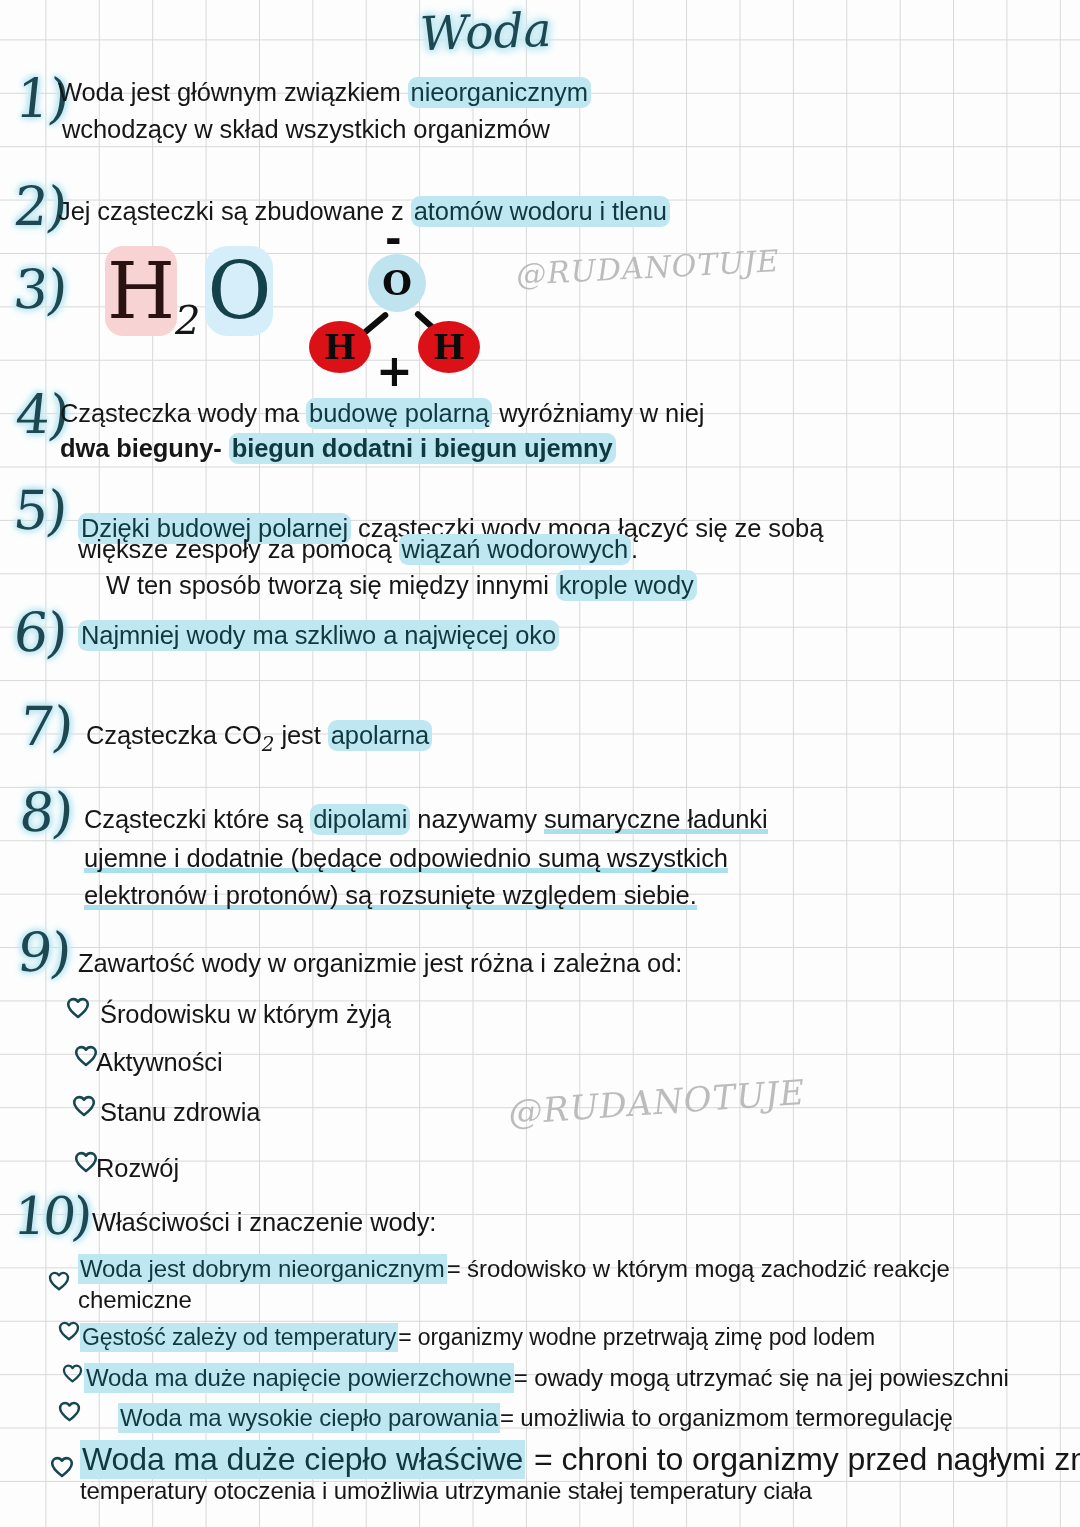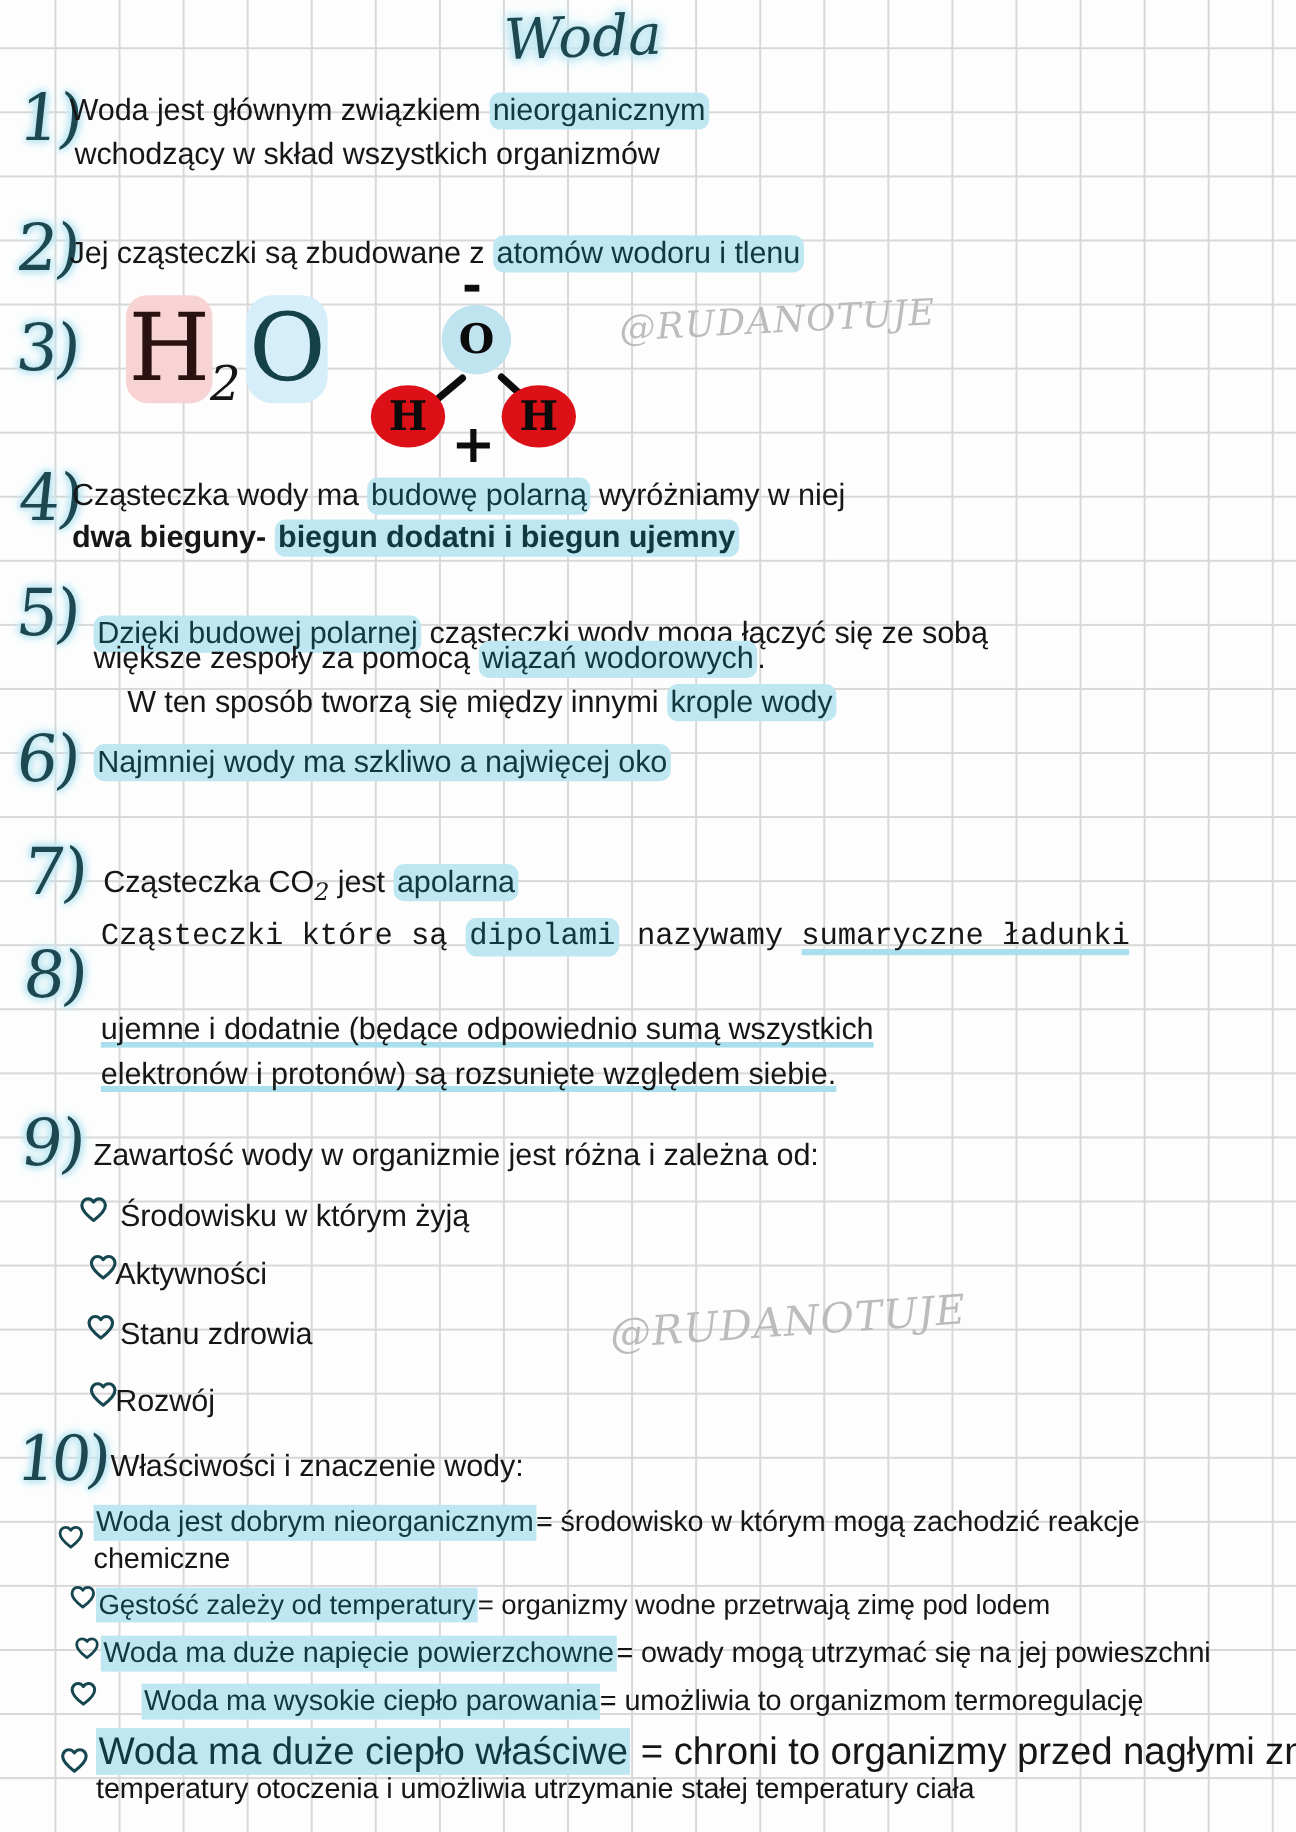--- a/index.html
+++ b/index.html
@@ -234,21 +234,21 @@
   <div class="txt" style="left:78px; top:616px;">
     <span class="hl">Najmniej wody ma szkliwo a najwięcej oko</span>
   </div>
 
   <div class="num" style="left:20px; top:700px;">7)</div>
   <div class="txt" style="left:86px; top:716px;">
     <span>Cząsteczka CO</span><span class="sub-sm" style="font-size:20px; font-family:'DejaVu Serif',serif; font-style:italic; position:relative; top:7px;">2</span><span>  jest </span><span class="hl">apolarna</span>
   </div>
 
   <div class="num" style="left:20px; top:786px;">8)</div>
-  <div class="txt" style="left:84px; top:762px;font-family:Liberation Mono, monospace;">
+  <div class="txt" style="left:84px; top:800px;">
     <span>Cząsteczki które są </span><span class="hl">dipolami</span><span> nazywamy </span><span class="ul">sumaryczne ładunki</span>
   </div>
   <div class="txt" style="left:84px; top:839px;">
     <span class="ul">ujemne i dodatnie (będące odpowiednio sumą wszystkich</span>
   </div>
   <div class="txt" style="left:84px; top:876px;">
     <span class="ul">elektronów i protonów) są rozsunięte względem siebie.</span>
   </div>
 
   <div class="num" style="left:18px; top:926px;">9)</div>

